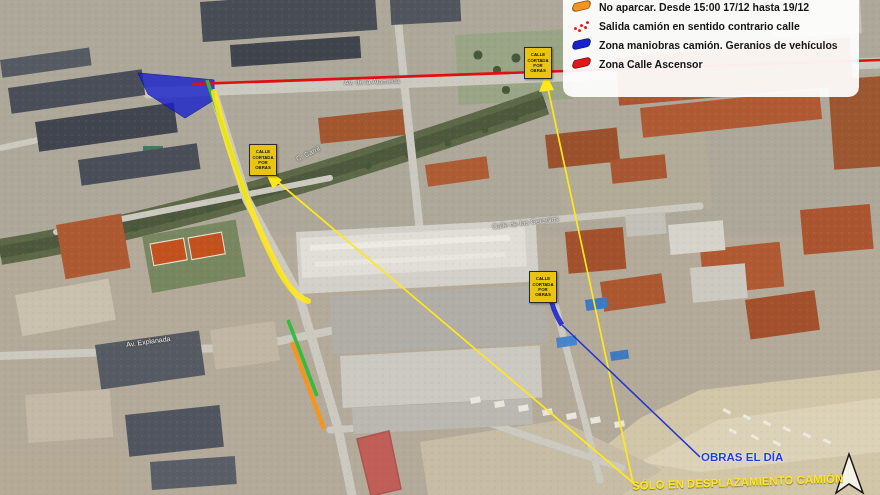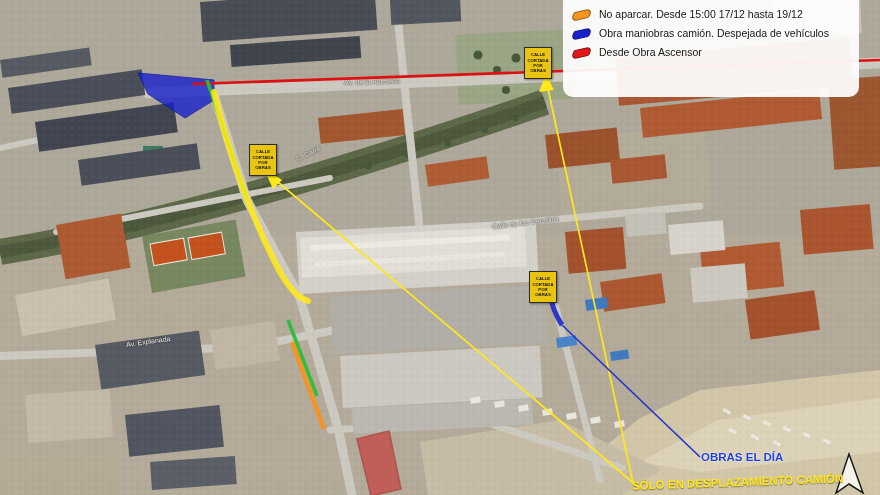--- a/index.html
+++ b/index.html
@@ -4,21 +4,21 @@
 <style>
   html,body{margin:0;padding:0;background:#222;}
   .stage{position:relative;width:880px;height:495px;overflow:hidden;
          font-family:"Liberation Sans",sans-serif;background:#b5ad9e;}
   .layer{position:absolute;left:0;top:0;width:880px;height:495px;display:block;}
 
   
   .legend{position:absolute;left:563px;top:0;width:296px;height:97px;
           background:rgba(255,255,255,0.93);border-radius:0 0 10px 10px;
           padding:1px 4px 0 10px;box-sizing:border-box;z-index:30;}
-  .lrow{display:flex;align-items:flex-end;height:19px;}
+  .lrow{display:flex;align-items:flex-start;height:19px;font-weight:bold;}
   .sw{flex:0 0 auto;width:17px;height:10px;margin-right:9px;}
   .zone{border-radius:2px 6px 2px 6px;transform:skewX(-30deg) rotate(-14deg);
         border:1px solid rgba(20,20,20,0.45);box-sizing:border-box;}
   .dots{position:relative;border:none;}
   .dots::before{content:"";position:absolute;left:1px;top:7px;width:3.4px;height:3.4px;
         border-radius:50%;background:currentColor;
         box-shadow:6px -3px 0 currentColor,12px -6px 0 currentColor,4px 2px 0 currentColor,10px -1px 0 currentColor;}
   .ltxt{font-size:10.5px;color:#161616;white-space:nowrap;letter-spacing:0;}
 
   
@@ -219,22 +219,26 @@
 
   <div class="callout todo">OBRAS EL DÍA</div>
   <div class="callout solo">SÓLO EN DESPLAZAMIENTO CAMIÓN</div>
 
   <div class="legend">
     <div class="lrow">
       <span class="sw zone" style="background-color: rgb(247, 148, 29);"></span>
       <span class="ltxt">No aparcar. Desde 15:00 17/12 hasta 19/12</span>
     </div>
     <div class="lrow">
+      <span class="sw dots" style="color: rgb(224, 24, 24);"></span>
+      <span class="ltxt">Salida camión en sentido contrario calle</span>
+    </div>
+    <div class="lrow">
       <span class="sw zone" style="background-color: rgb(24, 34, 204);"></span>
-      <span class="ltxt">Obra maniobras camión. Despejada de vehículos</span>
+      <span class="ltxt">Zona maniobras camión. Geranios de vehículos</span>
     </div>
     <div class="lrow">
       <span class="sw zone" style="background-color: rgb(224, 24, 24);"></span>
-      <span class="ltxt">Desde Obra Ascensor</span>
+      <span class="ltxt">Zona Calle Ascensor</span>
     </div>
   </div>
 
 </div>
 
 </body></html>

